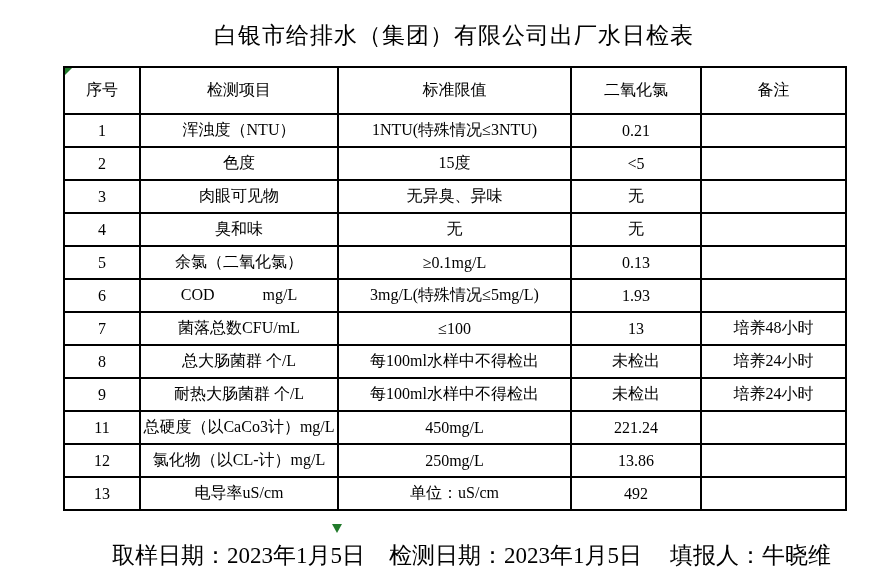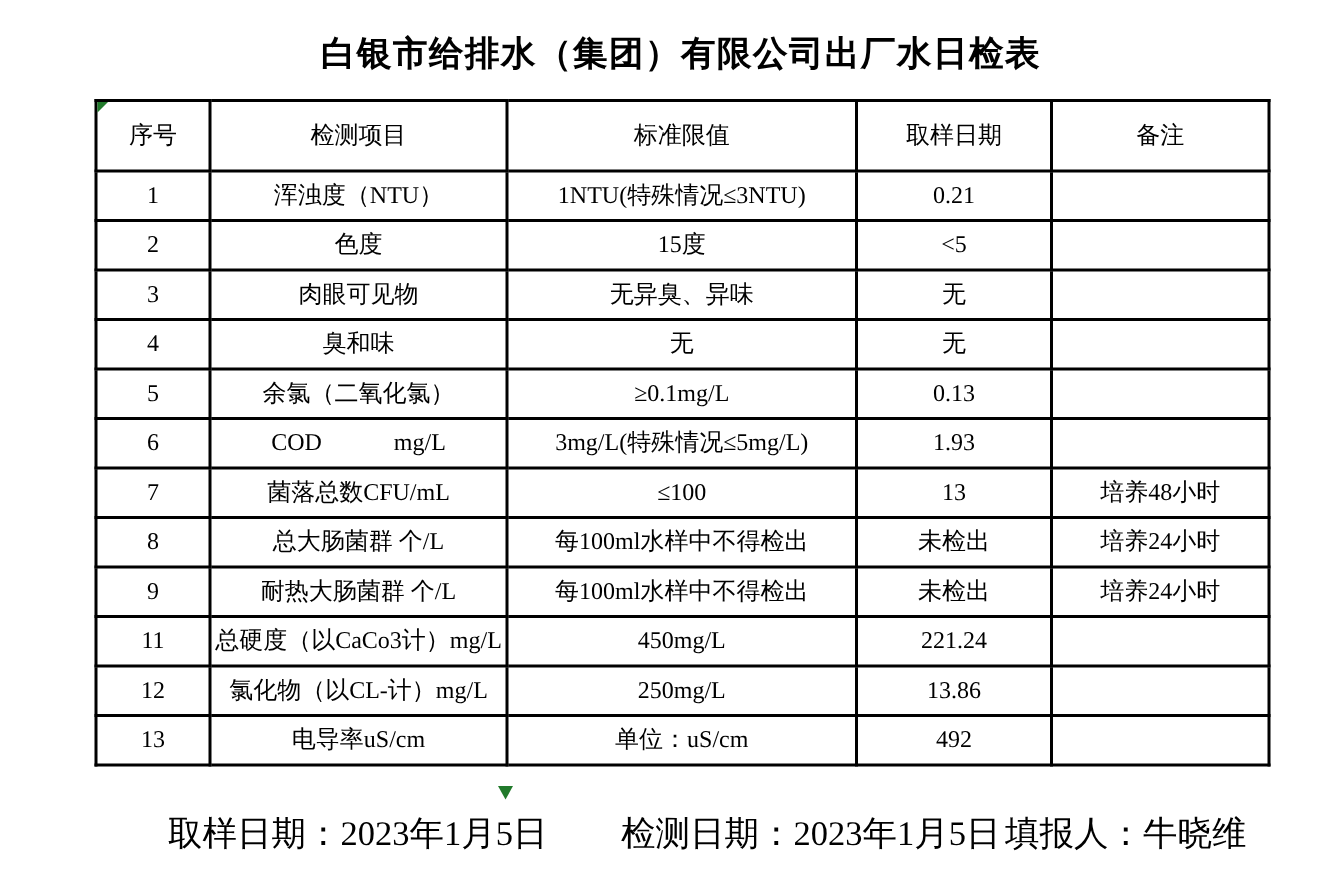--- a/index.html
+++ b/index.html
@@ -16,21 +16,21 @@
     overflow: hidden;
   }
   .page-title {
     position: absolute;
     top: 20px;
     left: 63px;
     width: 782px;
     margin: 0;
     text-align: center;
     font-size: 23px;
-    font-weight: bold;
+    font-weight: normal;
     letter-spacing: 1px;
     white-space: nowrap;
   }
   .table-wrap {
     position: absolute;
     top: 66px;
     left: 63px;
     width: 782px;
   }
   table.inspection-table {
@@ -83,21 +83,21 @@
     position: absolute;
     top: 540px;
     left: 0;
     width: 886px;
     height: 26px;
     font-size: 23px;
     white-space: nowrap;
   }
   .doc-footer .footer-item { position: absolute; top: 0; }
   .footer-sampling { left: 112px; }
-  .footer-testdate { left: 414px; font-family: Liberation Serif, serif; }
+  .footer-testdate { left: 389px; font-family: Liberation Serif, serif; }
   .footer-reporter { left: 657px; margin-left: 13px; }
 </style>
 </head>
 <body>
 
 <h1 class="page-title">白银市给排水（集团）有限公司出厂水日检表</h1>
 
 <div class="table-wrap">
   <div class="corner-marker"></div>
   <table class="inspection-table">
@@ -106,21 +106,21 @@
       <col class="col-item">
       <col class="col-limit">
       <col class="col-result">
       <col class="col-note">
     </colgroup>
     <thead>
       <tr>
         <th>序号</th>
         <th>检测项目</th>
         <th>标准限值</th>
-        <th>取样日期</th>
+        <th>二氧化氯</th>
         <th>备注</th>
       </tr>
     </thead>
     <tbody>
   <tr>
     <td>1</td>
     <td>浑浊度（NTU）</td>
     <td>1NTU(特殊情况≤3NTU)</td>
     <td>0.21</td>
     <td></td>

